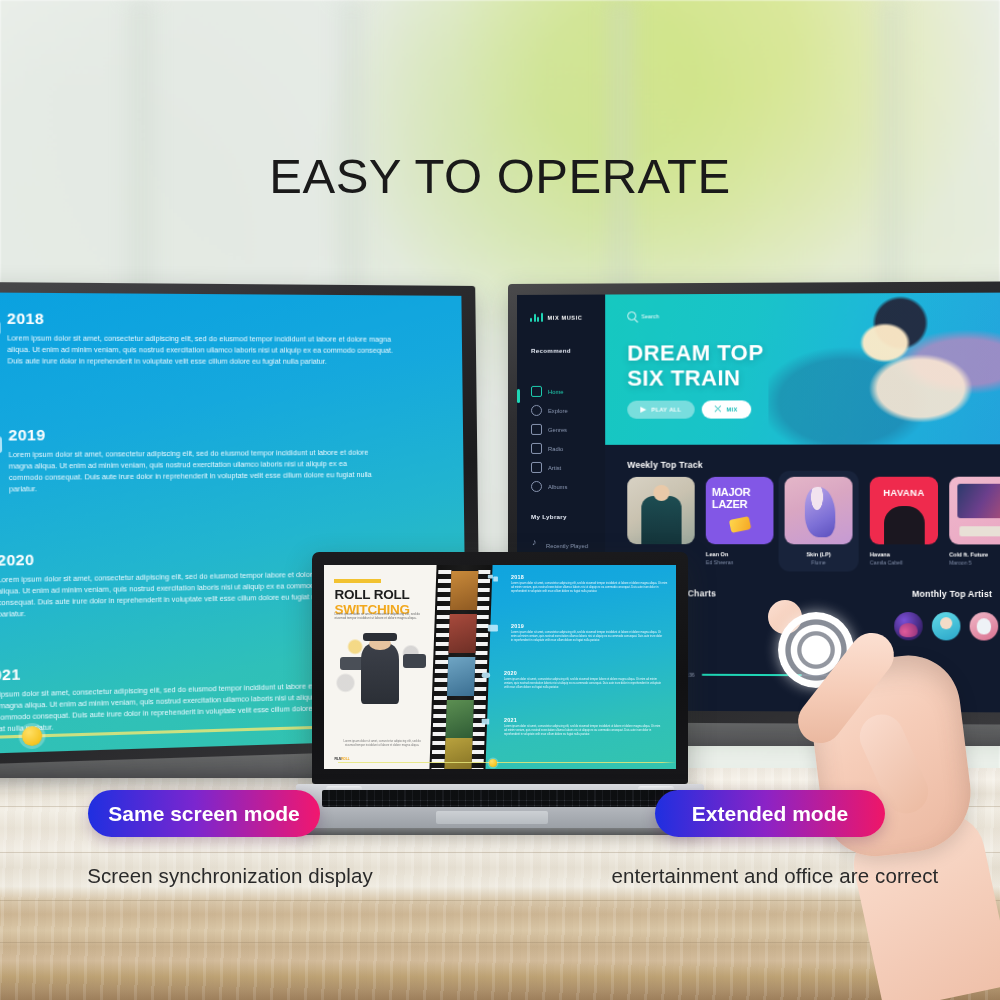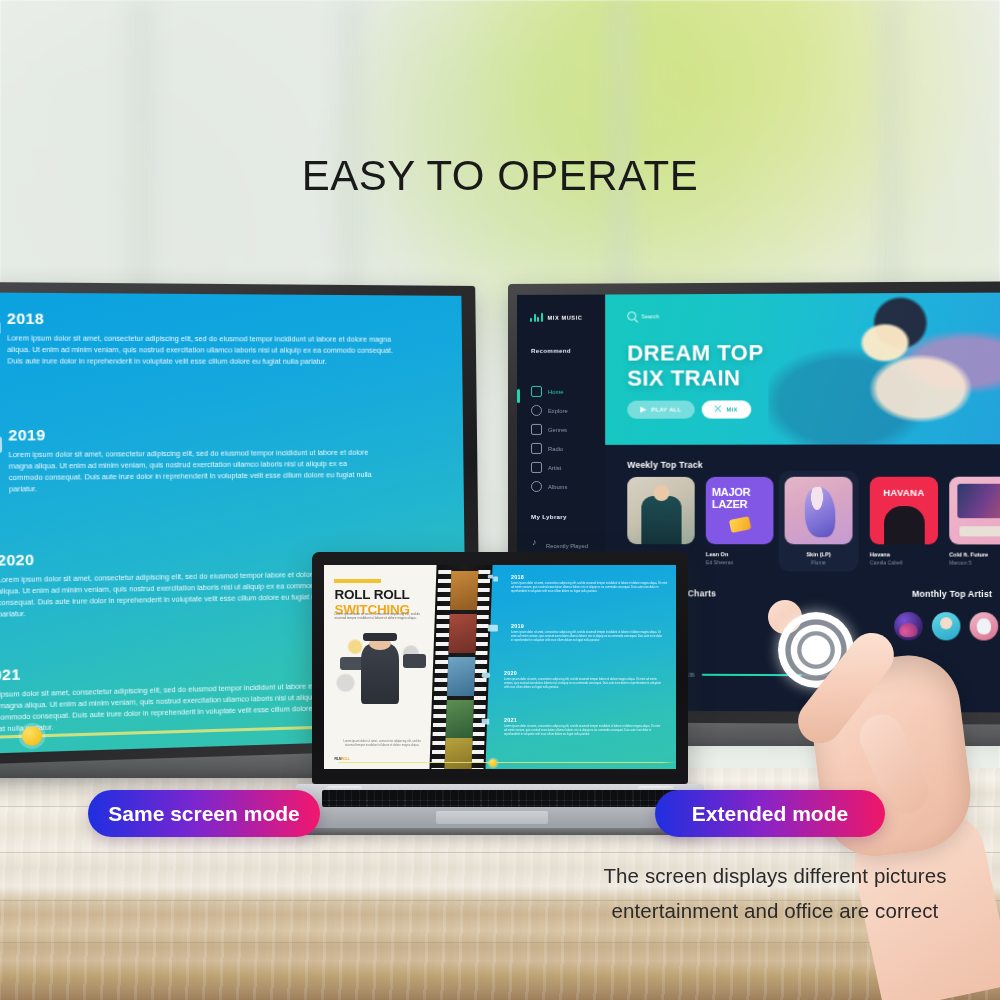--- a/index.html
+++ b/index.html
@@ -21,21 +21,21 @@
         linear-gradient(180deg,#f4f7f3 0%,#f2f6f1 38%,#eef3ee 70%,#e9efe8 100%);
       filter:blur(1px);}
   .bg-streak{position:absolute;top:0;height:800px;width:42px;
       background:linear-gradient(90deg,rgba(206,216,206,0) 0%,rgba(203,214,203,.45) 50%,rgba(206,216,206,0) 100%);
       filter:blur(9px);}
 
   
   .headline{position:absolute;left:0;width:1000px;text-align:center;
       color:#1a1a1a;letter-spacing:.5px;font-weight:400;}
   .h1{top:66px;font-size:49px;line-height:60px;}
-  .h2{top:146px;font-size:42px;line-height:60px;}
+  .h2{top:146px;font-size:49px;line-height:60px;}
   .desk2{position:absolute;left:0;top:768px;width:1000px;height:232px;
         background:linear-gradient(180deg,
           #efeae1 0%, #f6f2ea 5%, #e9e3d7 11%, #f3efe6 18%,
           #eae4d8 26%, #f2eee5 35%, #e7e1d4 43%, #f0ece2 51%,
           #d9c8ac 57%, #cdb694 63%, #dac7a7 70%, #c9b18e 77%,
           #d3bc9b 83%, #bda274 90%, #ab8e69 96%, #9d7f5b 100%);}
   .plank{position:absolute;left:0;width:1000px;height:1px;background:rgba(150,128,98,.30);}
   .deskgrain{position:absolute;left:0;top:768px;width:1000px;height:232px;
         background:repeating-linear-gradient(92deg,
            rgba(255,255,255,0) 0 6px, rgba(255,255,255,.22) 6px 9px,
@@ -554,19 +554,19 @@
     <div class="palm"></div>
     <div class="thumb"></div>
     <div class="finger f-index"></div>
     <div class="f-tip"></div>
   </div>
 
   <div class="pill" id="pillSame">Same screen mode</div>
   <div class="pill" id="pillExt">Extended mode</div>
 
   <div class="cap" id="capLeft">
+    <div>Screen synchronization display</div>
   </div>
   <div class="cap" id="capRight">
-    <div>The screen displays different pictures</div>
     <div>entertainment and office are correct</div>
   </div>
 
 </div>
 
 </body></html>

